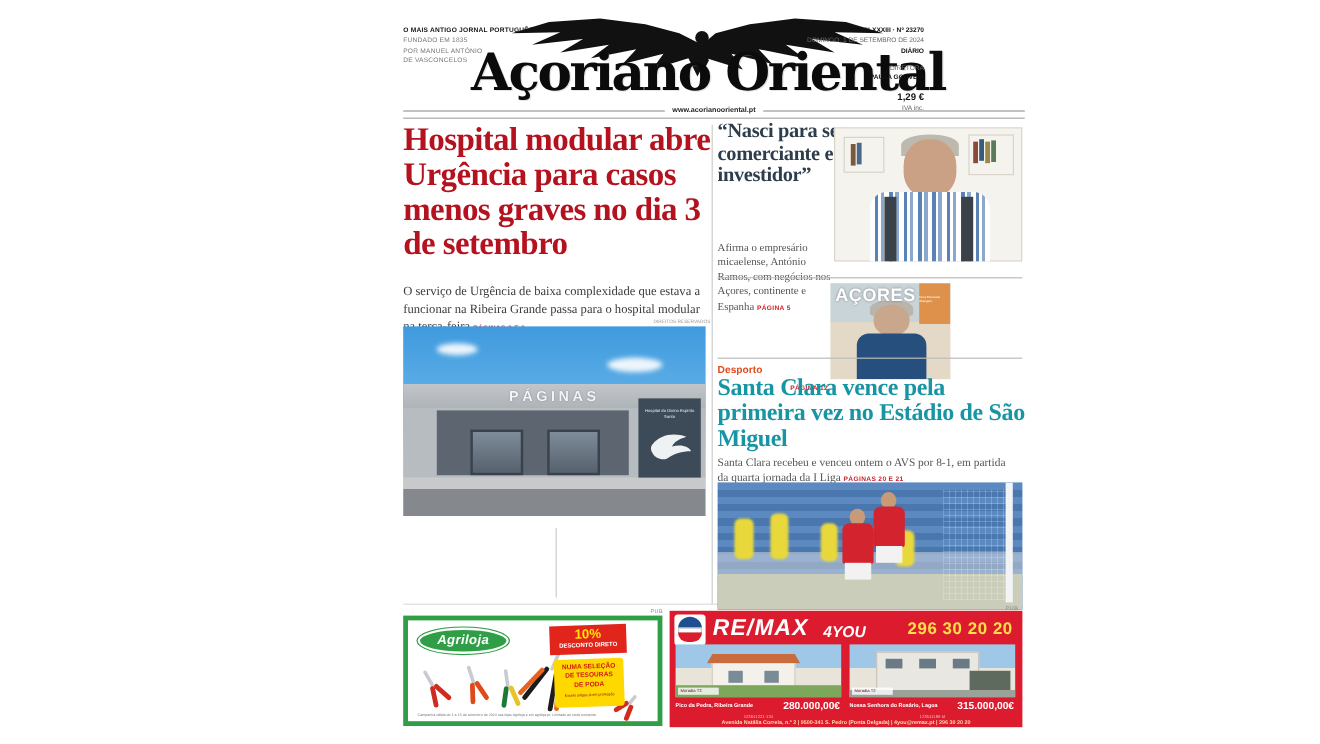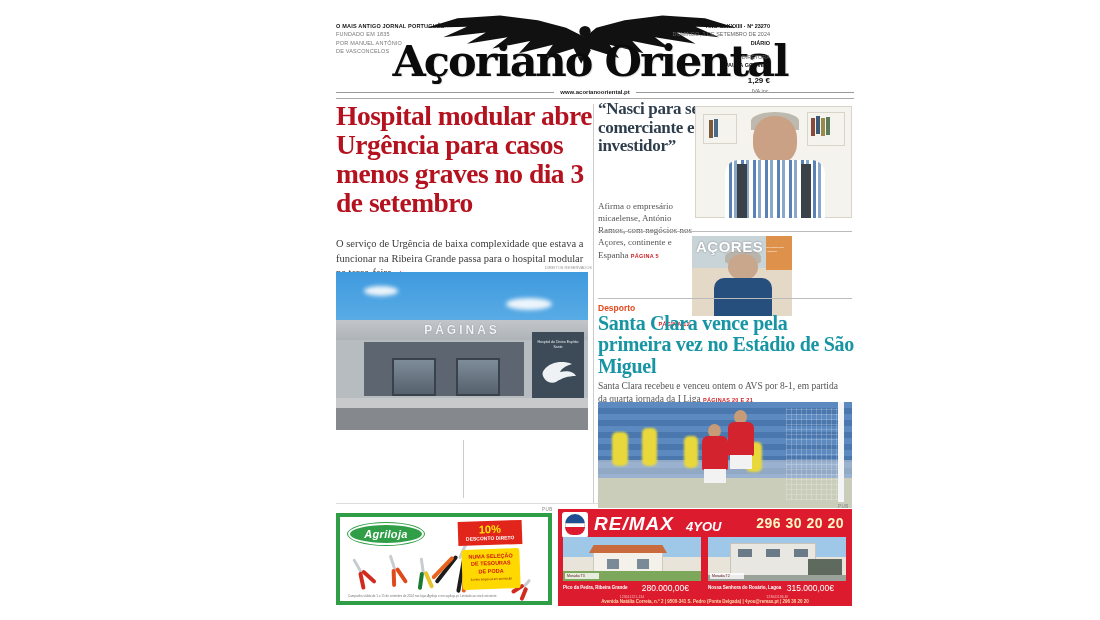--- a/index.html
+++ b/index.html
@@ -123,28 +123,28 @@
   .shear .bl { position:absolute; width:3px; height:16px; background:#c8ccd0; border-radius:2px; }
   .shear .h1 { position:absolute; width:4px; height:18px; border-radius:2px; }
 
   .ad-remax { left:228px; top:499px; width:294px; height:97px; background:#dc1c2e; overflow:hidden; }
   .rx-balloon { position:absolute; left:4px; top:3px; width:26px; height:26px; background:#fff; border-radius:3px; }
   .rx-balloon .top { position:absolute; left:3px; top:2px; width:20px; height:10px; border-radius:10px 10px 0 0; background:#1d4f91; }
   .rx-balloon .mid { position:absolute; left:3px; top:11px; width:20px; height:5px; background:#fff; border:1px solid #ccc; }
   .rx-balloon .bot { position:absolute; left:3px; top:15px; width:20px; height:8px; border-radius:0 0 10px 10px; background:#dc1c2e; }
   .rx-brand { position:absolute; left:36px; top:4px; color:#fff; font-weight:bold; font-style:italic; font-size:19px; letter-spacing:1px; }
   .rx-4you { position:absolute; left:128px; top:10px; color:#fff; font-weight:bold; font-style:italic; font-size:13px; }
-  .rx-phone { position:absolute; right:8px; top:6px; color:#fef9c3; font-weight:bold; font-size:14px; letter-spacing:.5px; }
+  .rx-phone { position:absolute; right:8px; top:6px; color:#fde047; font-weight:bold; font-size:14px; letter-spacing:.5px; }
   .rx-photo { position:absolute; top:28px; width:138px; height:44px; background:linear-gradient(180deg,#9fc8e8 0 45%,#e8e4da 45%); overflow:hidden; }
   .rx-ph1 { left:5px; } .rx-ph2 { left:150px; }
   .rx-house { position:absolute; }
   .rx-tag { position:absolute; width:34px; font-size:3.5px; color:#58111a; background:#ffffffcc; padding:1px 2px; }
   .rx-row { position:absolute; width:138px; color:#fff; }
   .rx-loc { position:absolute; left:0; top:2px; font-size:4.5px; font-weight:bold; width:88px; }
-  .rx-price { position:absolute; right:12px; top:0; font-size:8.5px; font-weight:normal; }
+  .rx-price { position:absolute; right:1px; top:0; font-size:8.5px; font-weight:bold; }
   .rx-ref { position:absolute; top:12px; width:138px; text-align:center; font-size:3.5px; color:#f6b9b9; }
   .rx-addr { position:absolute; left:0; bottom:2px; width:294px; text-align:center; font-size:4.5px; color:#ffd9a6; font-weight:bold; }
 
   .watermark { position:absolute; left:316px; top:623px; font-size:20px; color:#b9b9b9; letter-spacing:3px; font-weight:bold; -webkit-text-stroke:.5px #aaa; color:#fff; text-shadow:0 0 1px #999; }
 </style>
 </head>
 <body>
 
 <div class="page">
 

